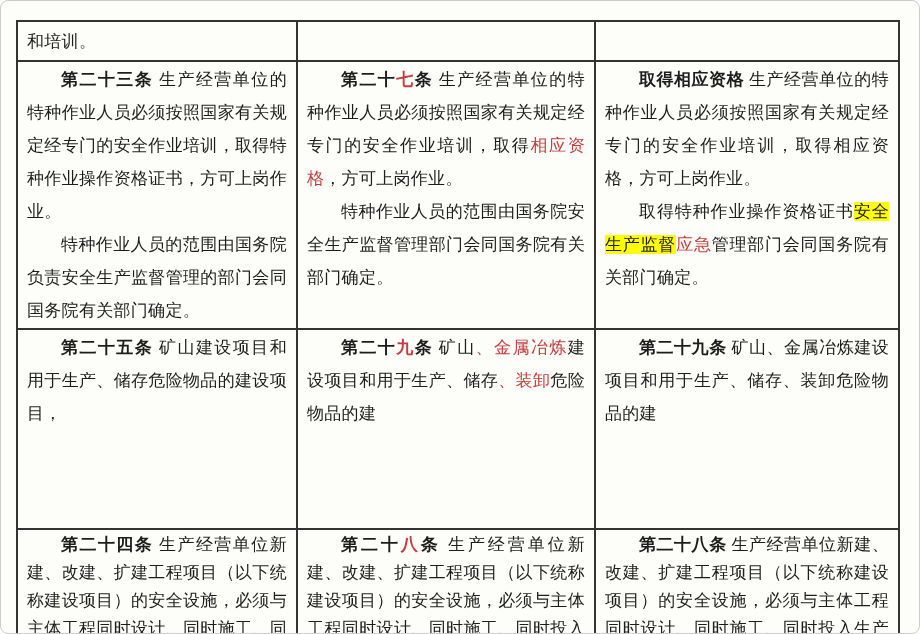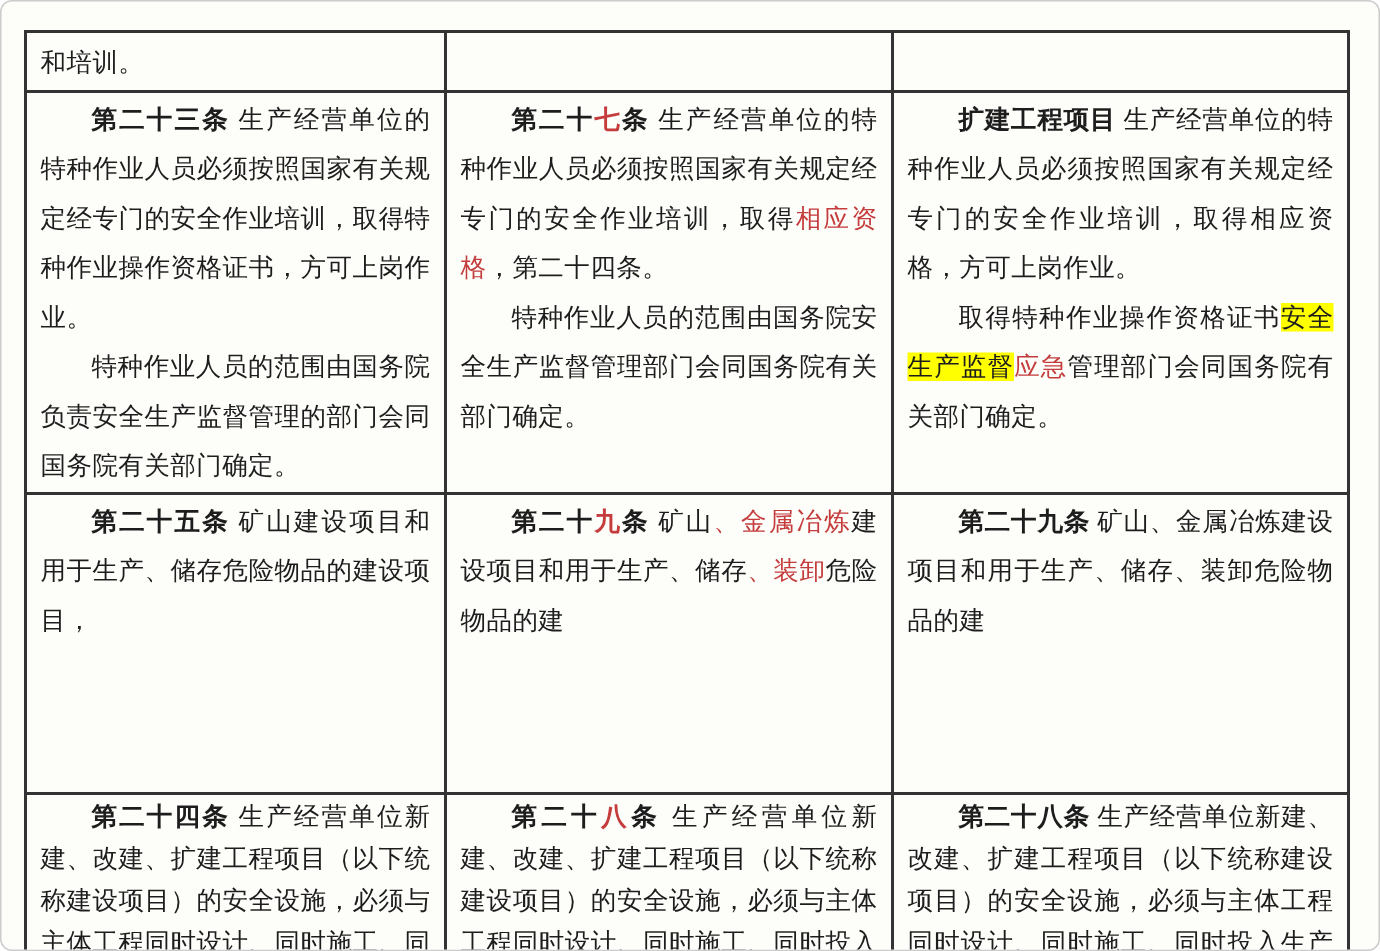--- a/index.html
+++ b/index.html
@@ -55,25 +55,25 @@
           </td>
           <td></td>
           <td></td>
         </tr>
         <tr>
           <td>
             <p class="para"><span class="seg-bold">第二十三条</span><span class="seg-plain"> 生产经营单位的特种作业人员必须按照国家有关规定经专门的安全作业培训，取得特种作业操作资格证书，方可上岗作业。</span></p>
             <p class="para"><span class="seg-plain">特种作业人员的范围由国务院负责安全生产监督管理的部门会同国务院有关部门确定。</span></p>
           </td>
           <td>
-            <p class="para"><span class="seg-bold">第二十</span><span class="seg-bold-red">七</span><span class="seg-bold">条</span><span class="seg-plain"> 生产经营单位的特种作业人员必须按照国家有关规定经专门的安全作业培训，取得</span><span class="seg-red">相应资格</span><span class="seg-plain">，第二十四条。</span></p>
+            <p class="para"><span class="seg-bold">第二十</span><span class="seg-bold-red">七</span><span class="seg-bold">条</span><span class="seg-plain"> 生产经营单位的特种作业人员必须按照国家有关规定经专门的安全作业培训，取得</span><span class="seg-red">相应资格</span><span class="seg-plain">，方可上岗作业。</span></p>
             <p class="para"><span class="seg-plain">特种作业人员的范围由国务院安全生产监督管理部门会同国务院有关部门确定。</span></p>
           </td>
           <td>
-            <p class="para"><span class="seg-bold">扩建工程项目</span><span class="seg-plain"> 生产经营单位的特种作业人员必须按照国家有关规定经专门的安全作业培训，取得相应资格，方可上岗作业。</span></p>
+            <p class="para"><span class="seg-bold">取得相应资格</span><span class="seg-plain"> 生产经营单位的特种作业人员必须按照国家有关规定经专门的安全作业培训，取得相应资格，方可上岗作业。</span></p>
             <p class="para"><span class="seg-plain">取得特种作业操作资格证书</span><span class="seg-highlight">安全生产监督</span><span class="seg-red">应急</span><span class="seg-plain">管理部门会同国务院有关部门确定。</span></p>
           </td>
         </tr>
         <tr>
           <td>
             <p class="para"><span class="seg-bold">第二十五条</span><span class="seg-plain"> 矿山建设项目和用于生产、储存危险物品的建设项目，</span></p>
           </td>
           <td>
             <p class="para"><span class="seg-bold">第二十</span><span class="seg-bold-red">九</span><span class="seg-bold">条</span><span class="seg-plain"> 矿山</span><span class="seg-red">、金属冶炼</span><span class="seg-plain">建设项目和用于生产、储存</span><span class="seg-red">、装卸</span><span class="seg-plain">危险物品的建</span></p>
           </td>

